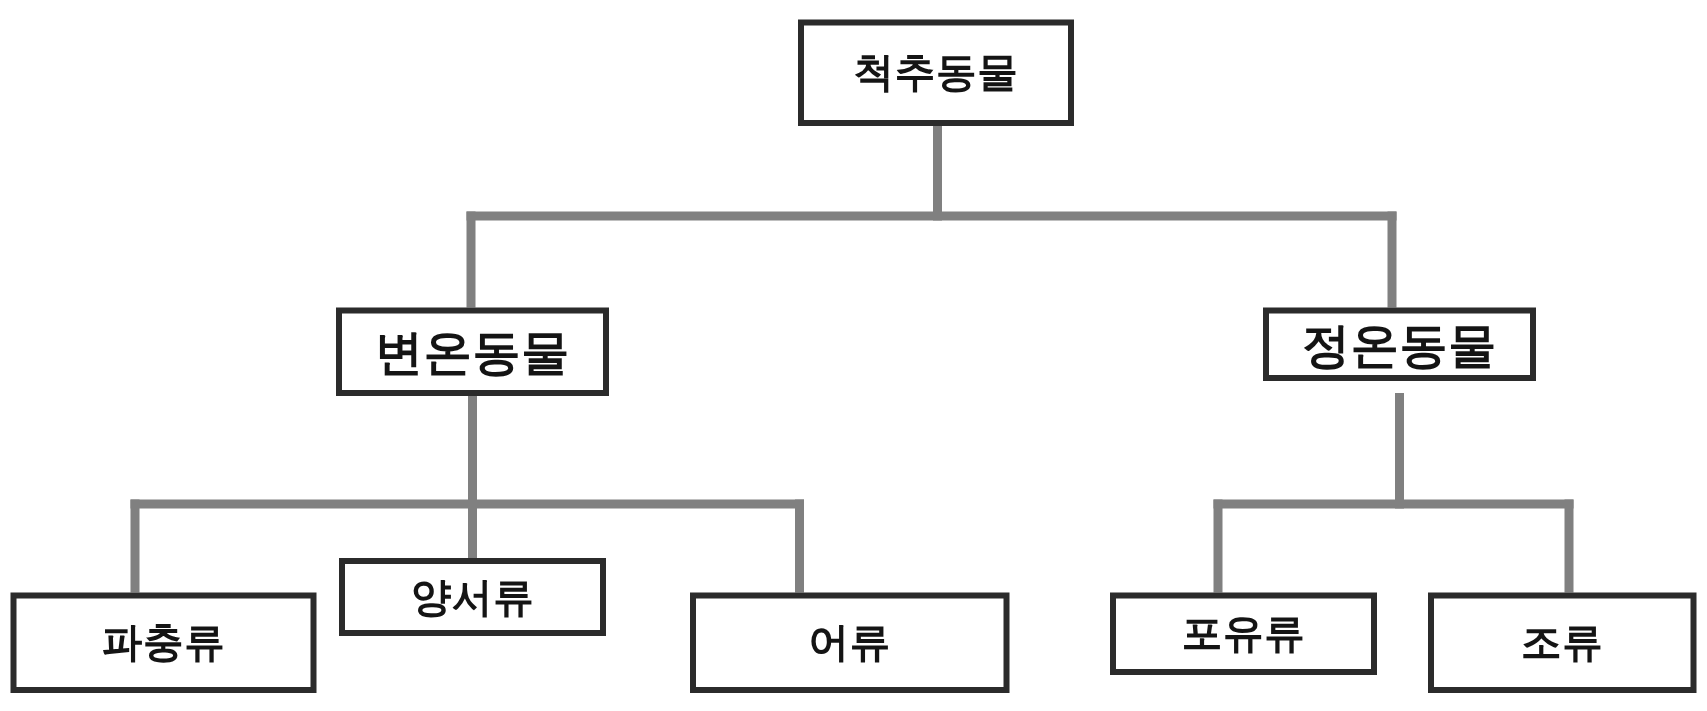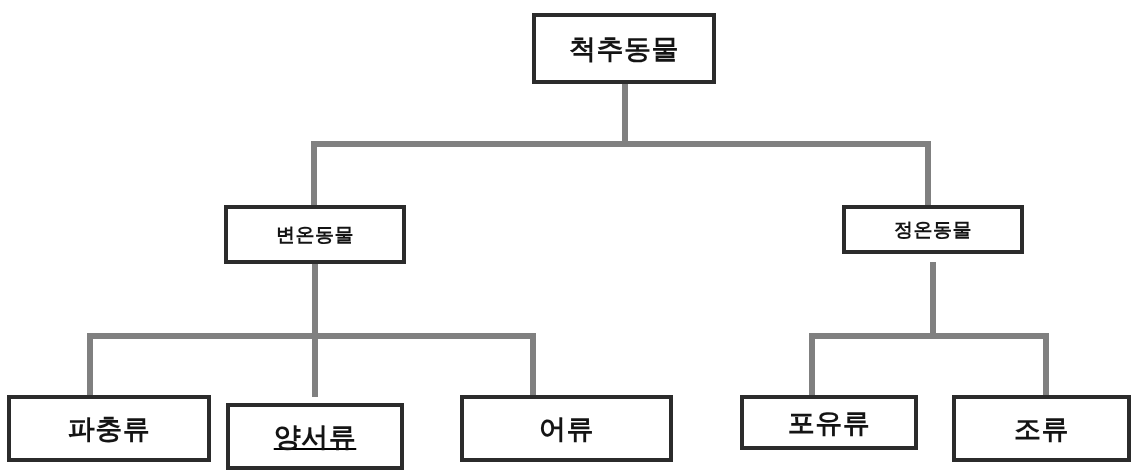--- a/index.html
+++ b/index.html
@@ -42,21 +42,21 @@
   }
   .node-label {
     font-size: 27px;
     font-weight: 700;
     color: #141414;
     line-height: 1;
     letter-spacing: 0.5px;
     white-space: nowrap;
   }
   .node.level-1 .node-label { font-size: 27px; }
-  .node.level-2 .node-label { font-size: 19px; }
+  .node.level-2 .node-label { font-size: 32px; }
   .node.level-3 .node-label { font-size: 27px; }
 </style>
 </head>
 <body>
 
 <div id="diagram-canvas">
 
   <div class="connector-layer">
 
     <div class="line" style="left:622px; top:82px; width:6px; height:65px;"></div>
@@ -92,21 +92,21 @@
   </div>
 
   <div class="node level-2" style="left:842px; top:205px; width:182px; height:49px;">
     <span class="node-label">정온동물</span>
   </div>
 
   <div class="node level-3" style="left:7px; top:395px; width:204px; height:67px;">
     <span class="node-label">파충류</span>
   </div>
 
-  <div class="node level-3" style="left:226px; top:403px; width:178px; height:67px;text-decoration:underline;">
+  <div class="node level-3" style="left:226px; top:372px; width:178px; height:52px;">
     <span class="node-label">양서류</span>
   </div>
 
   <div class="node level-3" style="left:444px; top:395px; width:213px; height:67px;margin-left:16px;">
     <span class="node-label">어류</span>
   </div>
 
   <div class="node level-3" style="left:740px; top:395px; width:178px; height:55px;">
     <span class="node-label">포유류</span>
   </div>

